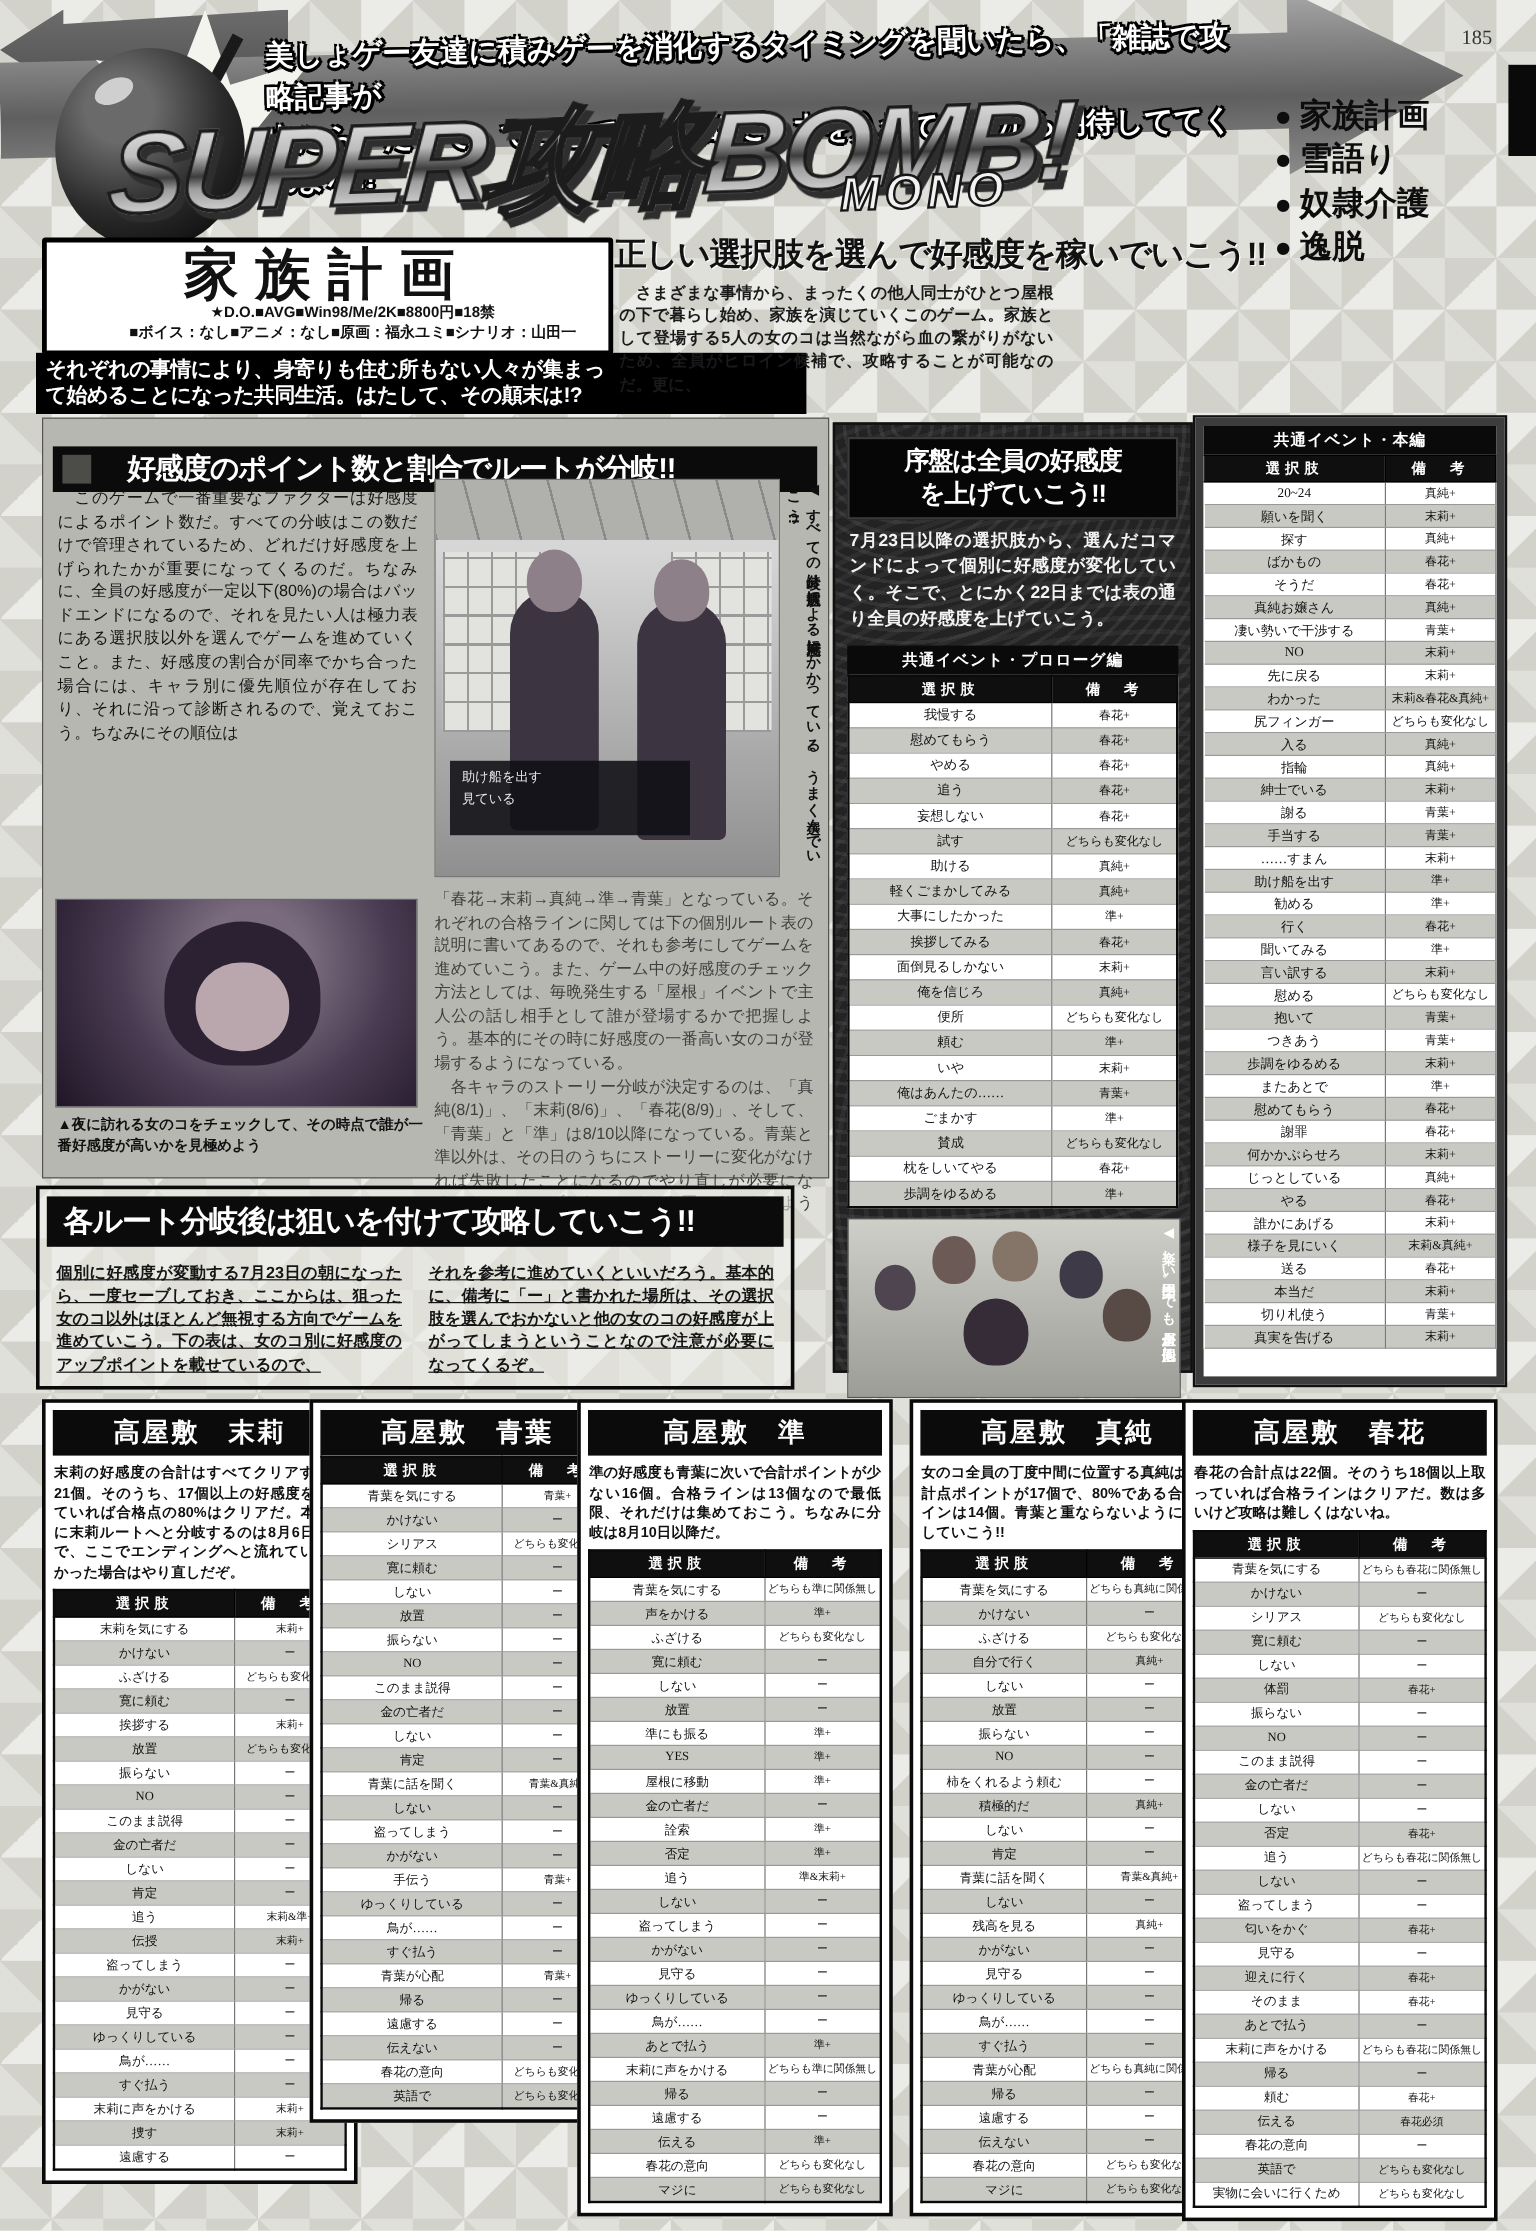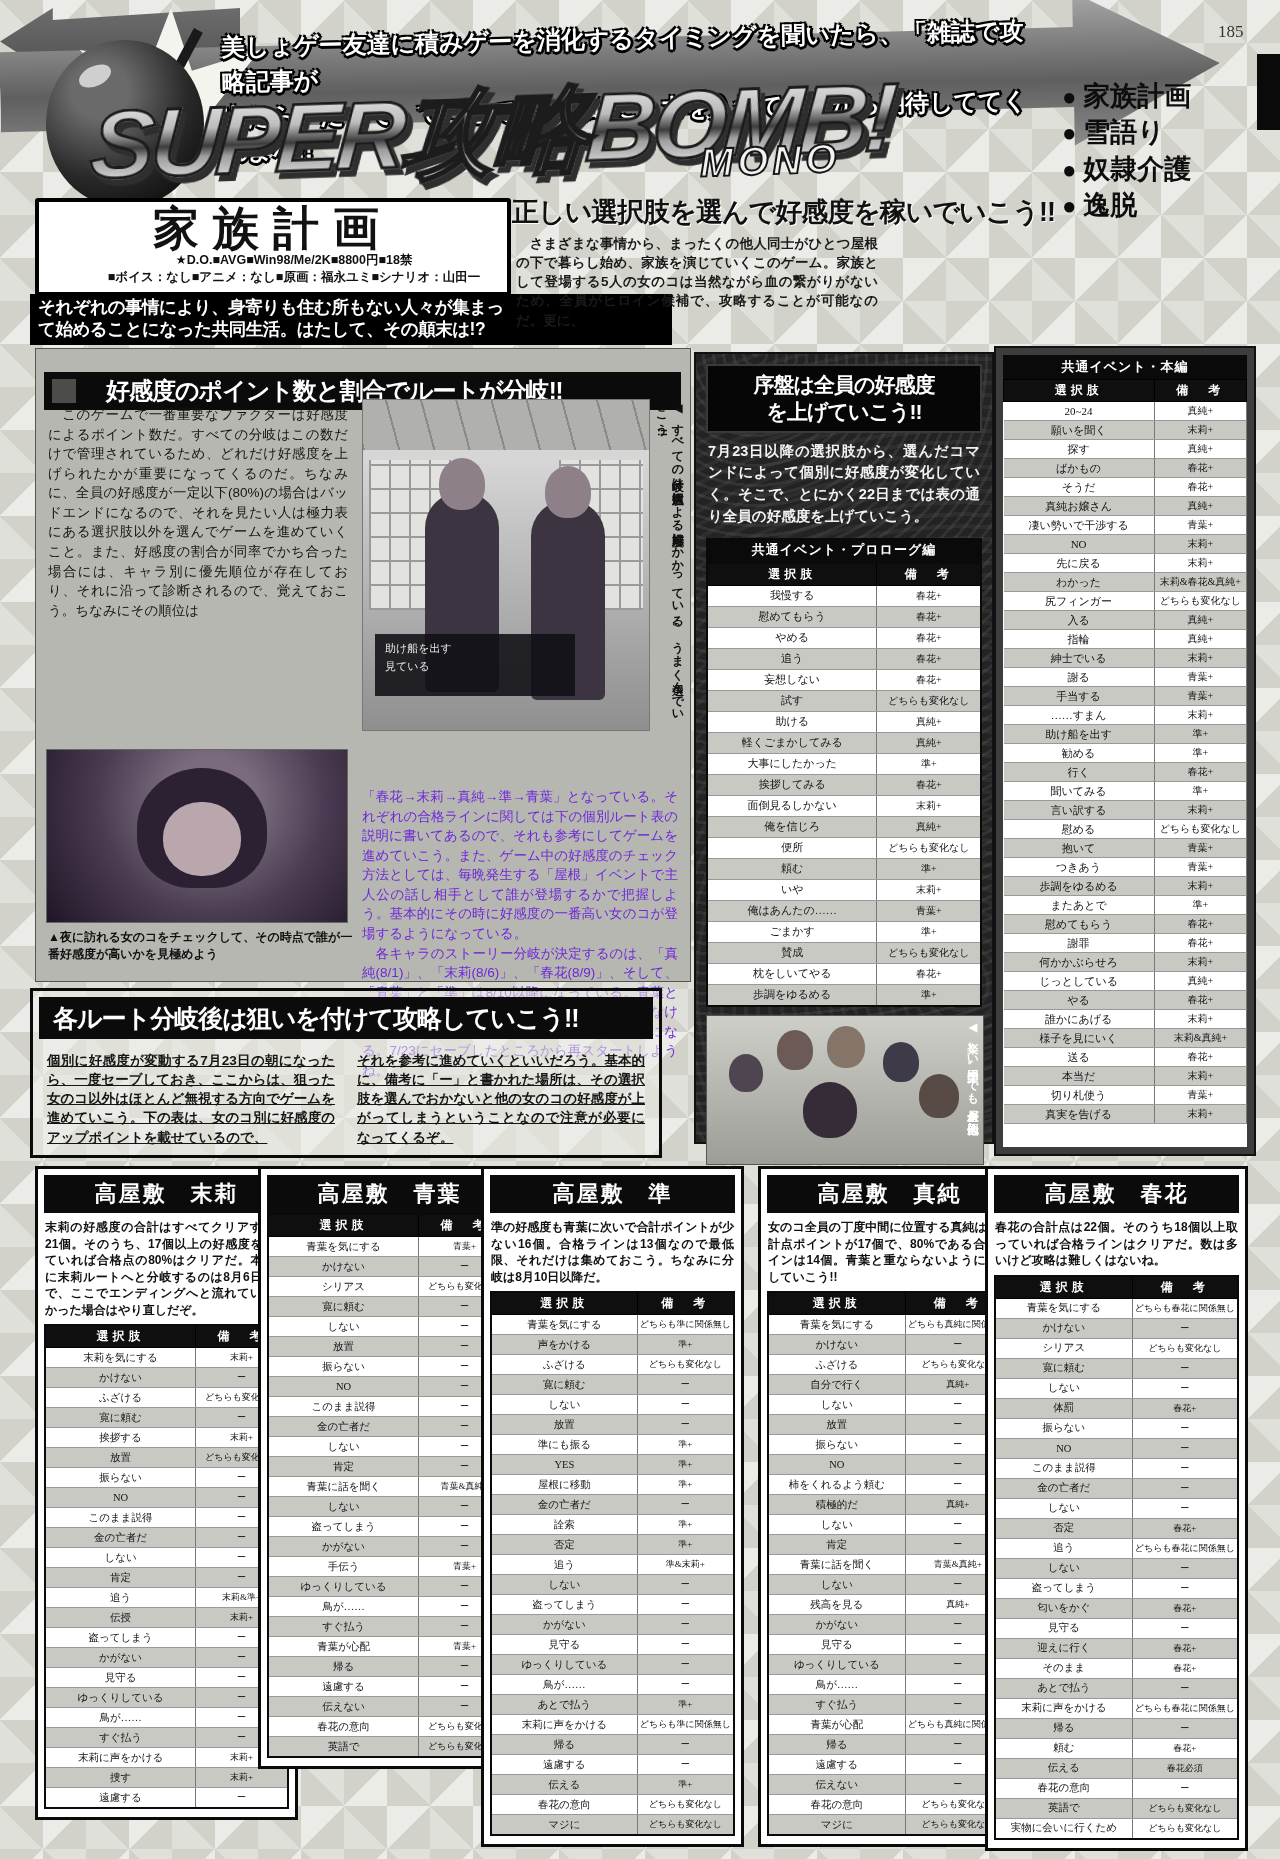--- a/index.html
+++ b/index.html
@@ -54,21 +54,21 @@
   .intro-cols{left:516px;top:234px;width:742px;display:flex;gap:18px;}
   .intro-cols p{margin:0;width:362px;font-size:13.5px;line-height:1.42;text-align:justify;font-weight:bold;color:#1a1a1a;}
 
   
   .art-box{left:35px;top:348px;width:654px;height:632px;background:#b7b7b2;border:1px solid #55554f;padding:0;}
   .bar-title{background:#0b0b0b;color:#fff;font-weight:bold;white-space:nowrap;}
   .art-title{position:absolute;left:8px;top:8px;width:637px;height:38px;font-size:24px;line-height:38px;
     padding-left:62px;letter-spacing:-1px;box-sizing:border-box;margin-top:15px;}
   .art-title::before{content:"";position:absolute;left:8px;top:7px;width:24px;height:24px;background:#4c4c48;}
   .art-col1{position:absolute;left:12px;top:56px;width:300px;font-size:13.5px;line-height:1.45;text-align:justify;color:#141414;}
-  .art-col2{position:absolute;left:326px;top:390px;width:316px;font-size:13.5px;line-height:1.45;text-align:justify;color:#6d28d9;margin-top:48px;}
+  .art-col2{position:absolute;left:326px;top:390px;width:316px;font-size:13.5px;line-height:1.45;text-align:justify;color:#404040;}
   .shot1{position:absolute;left:326px;top:50px;width:286px;height:330px;
     background:linear-gradient(180deg,#d6d6d6 0 18%,#b5b5b5 55%,#8f8f8f);overflow:hidden;border:1px solid #777;}
   .shoji{position:absolute;top:60px;width:84px;height:150px;background:
     repeating-linear-gradient(0deg,#9a9a9a 0 2px,transparent 2px 24px),
     repeating-linear-gradient(90deg,#9a9a9a 0 2px,transparent 2px 20px),#e2e2df;}
   .ceiling{position:absolute;left:0;top:0;width:100%;height:50px;
     background:repeating-linear-gradient(75deg,#8a8a8a 0 2px,transparent 2px 34px),#b0b0ac;}
   .figure{position:absolute;width:74px;height:200px;background:#3c3440;border-radius:36px 36px 6px 6px;}
   .figure .head{position:absolute;left:14px;top:-34px;width:46px;height:52px;border-radius:50% 50% 44% 44%;background:#8d8089;}
   .dlg{position:absolute;left:12px;bottom:34px;width:200px;height:62px;background:rgba(16,16,20,.88);

